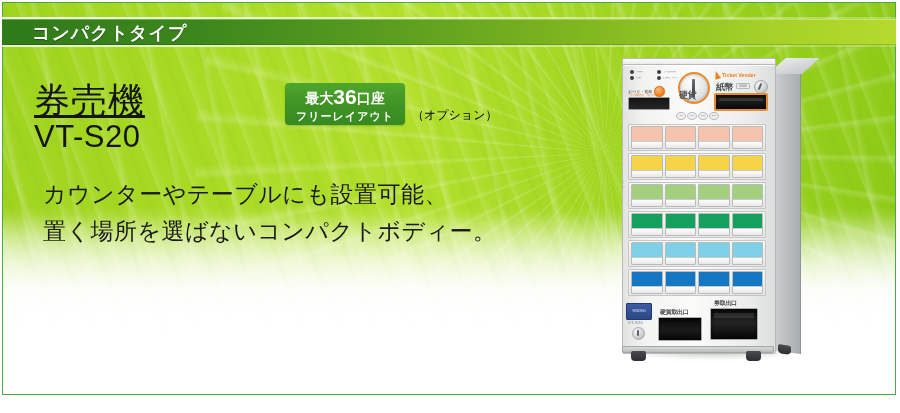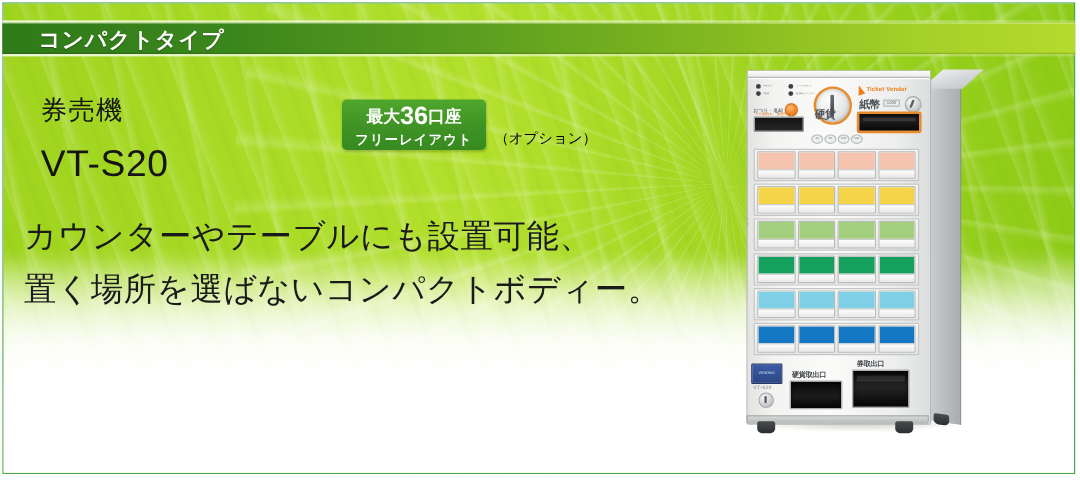--- a/index.html
+++ b/index.html
@@ -141,41 +141,42 @@
     position: absolute;
     left: 0; top: 28px; width: 100%; height: 2px;
     background: linear-gradient(to right, rgba(255,255,255,0.8), rgba(255,255,255,0.2));
   }
 
   
   .product-name {
     position: absolute;
     left: 34px;
     top: 78px;
-    font-size: 22px;
+    font-size: 36px;
     color: #151515;
     line-height: 1.28;
     letter-spacing: 1px;
     white-space: nowrap;
+    text-decoration: underline;
   }
   .product-model {
     position: absolute;
     left: 34px;
     top: 117px;
     font-size: 31px;
     color: #151515;
     line-height: 1.28;
     letter-spacing: 0.5px;
     white-space: nowrap;
   }
   .tagline {
     position: absolute;
-    left: 20px;
+    left: 43px;
     top: 176px;
-    font-size: 27px;
+    font-size: 23px;
     color: #1a1a1a;
     line-height: 1.62;
     letter-spacing: 0.5px;
     white-space: nowrap;
   }
   .tagline div { white-space: nowrap; }
 
   
   .badge {
     position: absolute;

